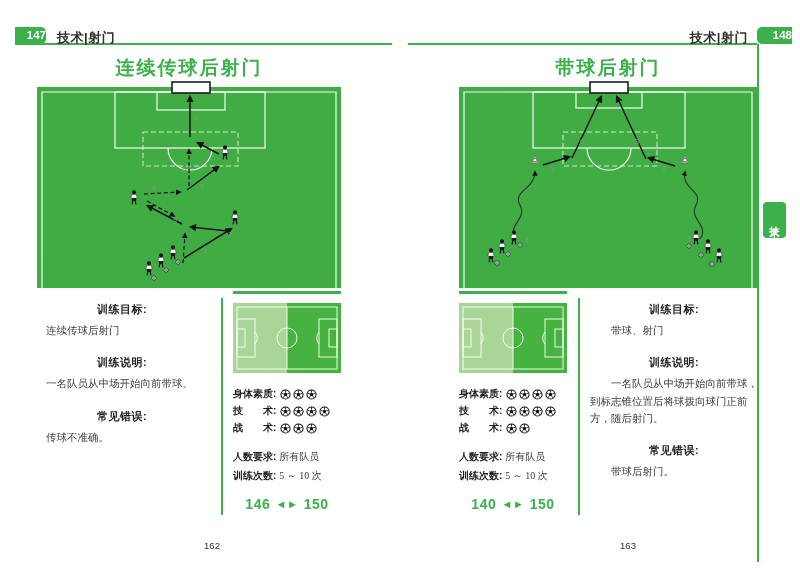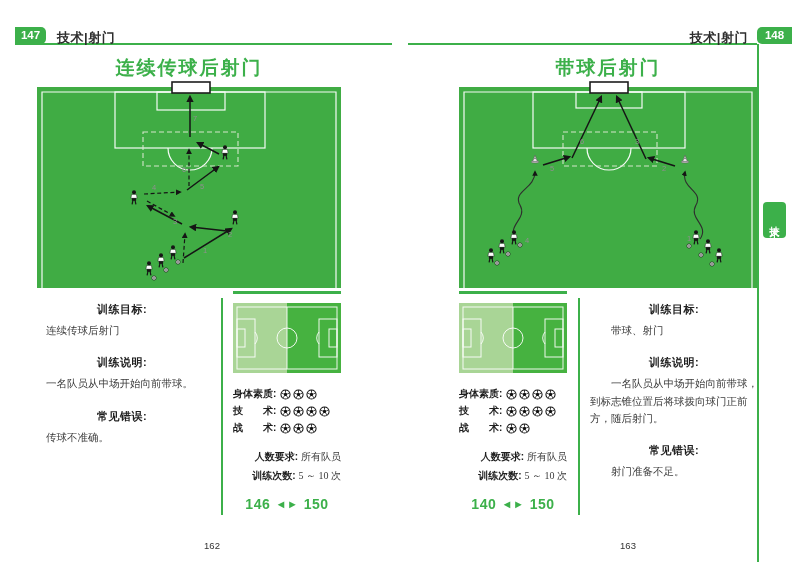--- a/index.html
+++ b/index.html
@@ -11,21 +11,21 @@
     --body:#3b3b3b;
   }
   html,body{margin:0;padding:0;background:#e8e8e8;}
   .sheet{
     position:relative;width:800px;height:579px;background:#ffffff;
     font-family:"Liberation Sans","DejaVu Sans",sans-serif;overflow:hidden;
   }
   
   .badge{
     position:absolute;top:27px;height:17px;background:var(--accent);
-    color:#fff;font-size:11.5px;font-weight:bold;text-align:center;line-height:17px;
+    color:#fff;font-size:11.5px;font-weight:bold;text-align:right;line-height:17px;
   }
   .badge-l{left:15px;width:31px;border-radius:0 5px 5px 0;}
   .badge-r{left:757px;width:35px;border-radius:5px 0 0 5px;}
   .rule{position:absolute;top:43px;height:2px;background:var(--accent);}
   .rule-l{left:15px;width:377px;}
   .rule-r{left:408px;width:349px;}
   .section{position:absolute;top:29px;font-size:13px;font-weight:bold;color:#2d2d2d;letter-spacing:.5px;}
   .section-l{left:57px;}
   .section-r{left:648px;width:100px;text-align:right;}
   .vrule{position:absolute;left:757px;top:44px;width:2px;height:518px;background:var(--accent);}
@@ -72,21 +72,21 @@
   .minifield{position:absolute;top:12px;left:0;}
   .half-light{fill:var(--mini-light);}
   .half-dark{fill:var(--mini-dark);}
   .ml{stroke:#fff;stroke-width:1;fill:none;opacity:.9;}
   .ratings{position:absolute;top:96px;left:0;width:108px;}
   .rate-row{display:flex;align-items:center;height:14px;margin-bottom:3px;}
   .rate-label{font-size:10px;font-weight:bold;color:var(--ink);margin-right:4px;white-space:pre;}
   .balls{display:flex;gap:2px;align-items:center;}
   .balls svg{display:block;}
   .req{position:absolute;top:158px;left:0;width:108px;}
-  .req-row{height:16px;margin-bottom:3px;font-size:10px;display:flex;align-items:center;justify-content:flex-end;}
+  .req-row{height:16px;margin-bottom:3px;font-size:10px;display:flex;align-items:center;}
   .req-label{font-weight:bold;color:var(--ink);margin-right:3px;white-space:pre;}
   .req-value{color:var(--body);font-family:Liberation Serif, serif;font-size:10px;}
   .pagenav{
     position:absolute;top:205px;left:0;width:108px;text-align:center;
     color:var(--accent);font-weight:bold;font-size:14px;letter-spacing:.5px;
   }
   .pagenav .nav-arrows{font-size:11px;position:relative;top:-1px;padding:0 1px;}
   
   .folio{position:absolute;top:540px;width:40px;text-align:center;font-size:9.5px;color:#333;}
   .folio-l{left:192px;}
@@ -245,21 +245,21 @@
   </div>
   <div class="divider div-l"></div>
 
   <div class="divider div-r"></div>
   <div class="info info-r">
     <h3>训练目标:</h3>
     <p>带球、射门</p>
     <h3>训练说明:</h3>
     <p>一名队员从中场开始向前带球，到标志锥位置后将球拨向球门正前方，随后射门。</p>
     <h3>常见错误:</h3>
-    <p>射门准备不足。</p>
+    <p>带球后射门。</p>
   </div>
 
   <div class="panel panel-l">
     <div class="panel-bar"></div>
     <svg class="minifield" width="108" height="70" viewBox="0 0 108 70">
       <rect class="half-light" x="0" y="0" width="54" height="70"></rect>
       <rect class="half-dark" x="54" y="0" width="54" height="70"></rect>
       <g class="ml">
         <rect x="4" y="4" width="100" height="62"></rect>
         <line x1="54" y1="4" x2="54" y2="66"></line>

